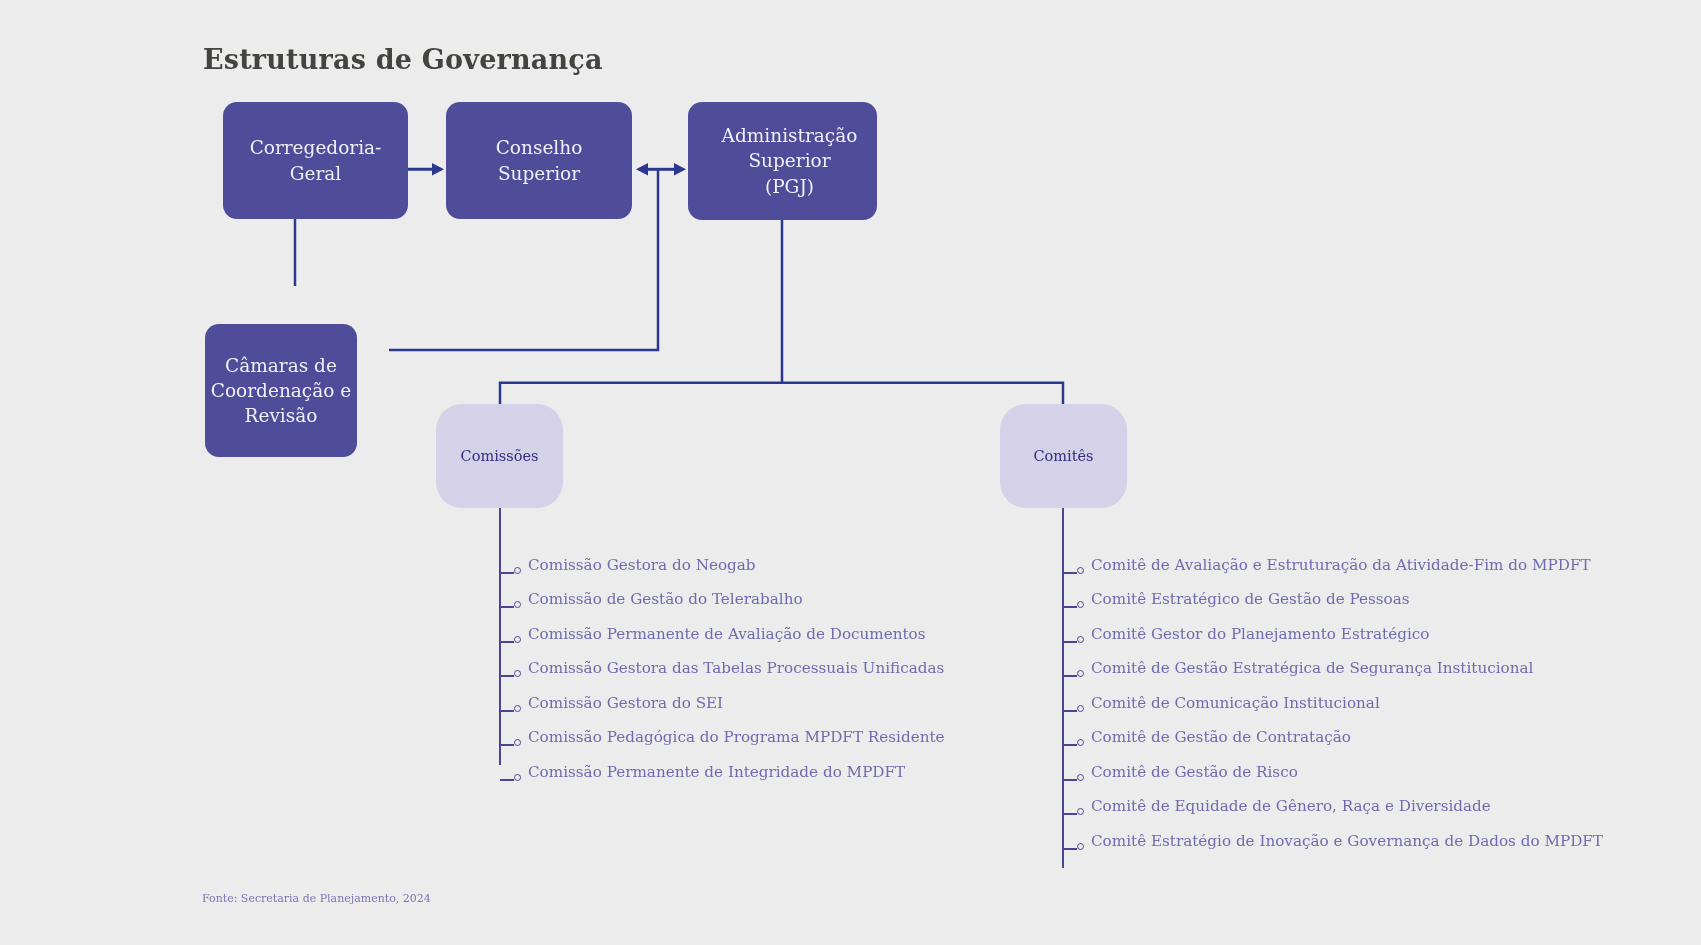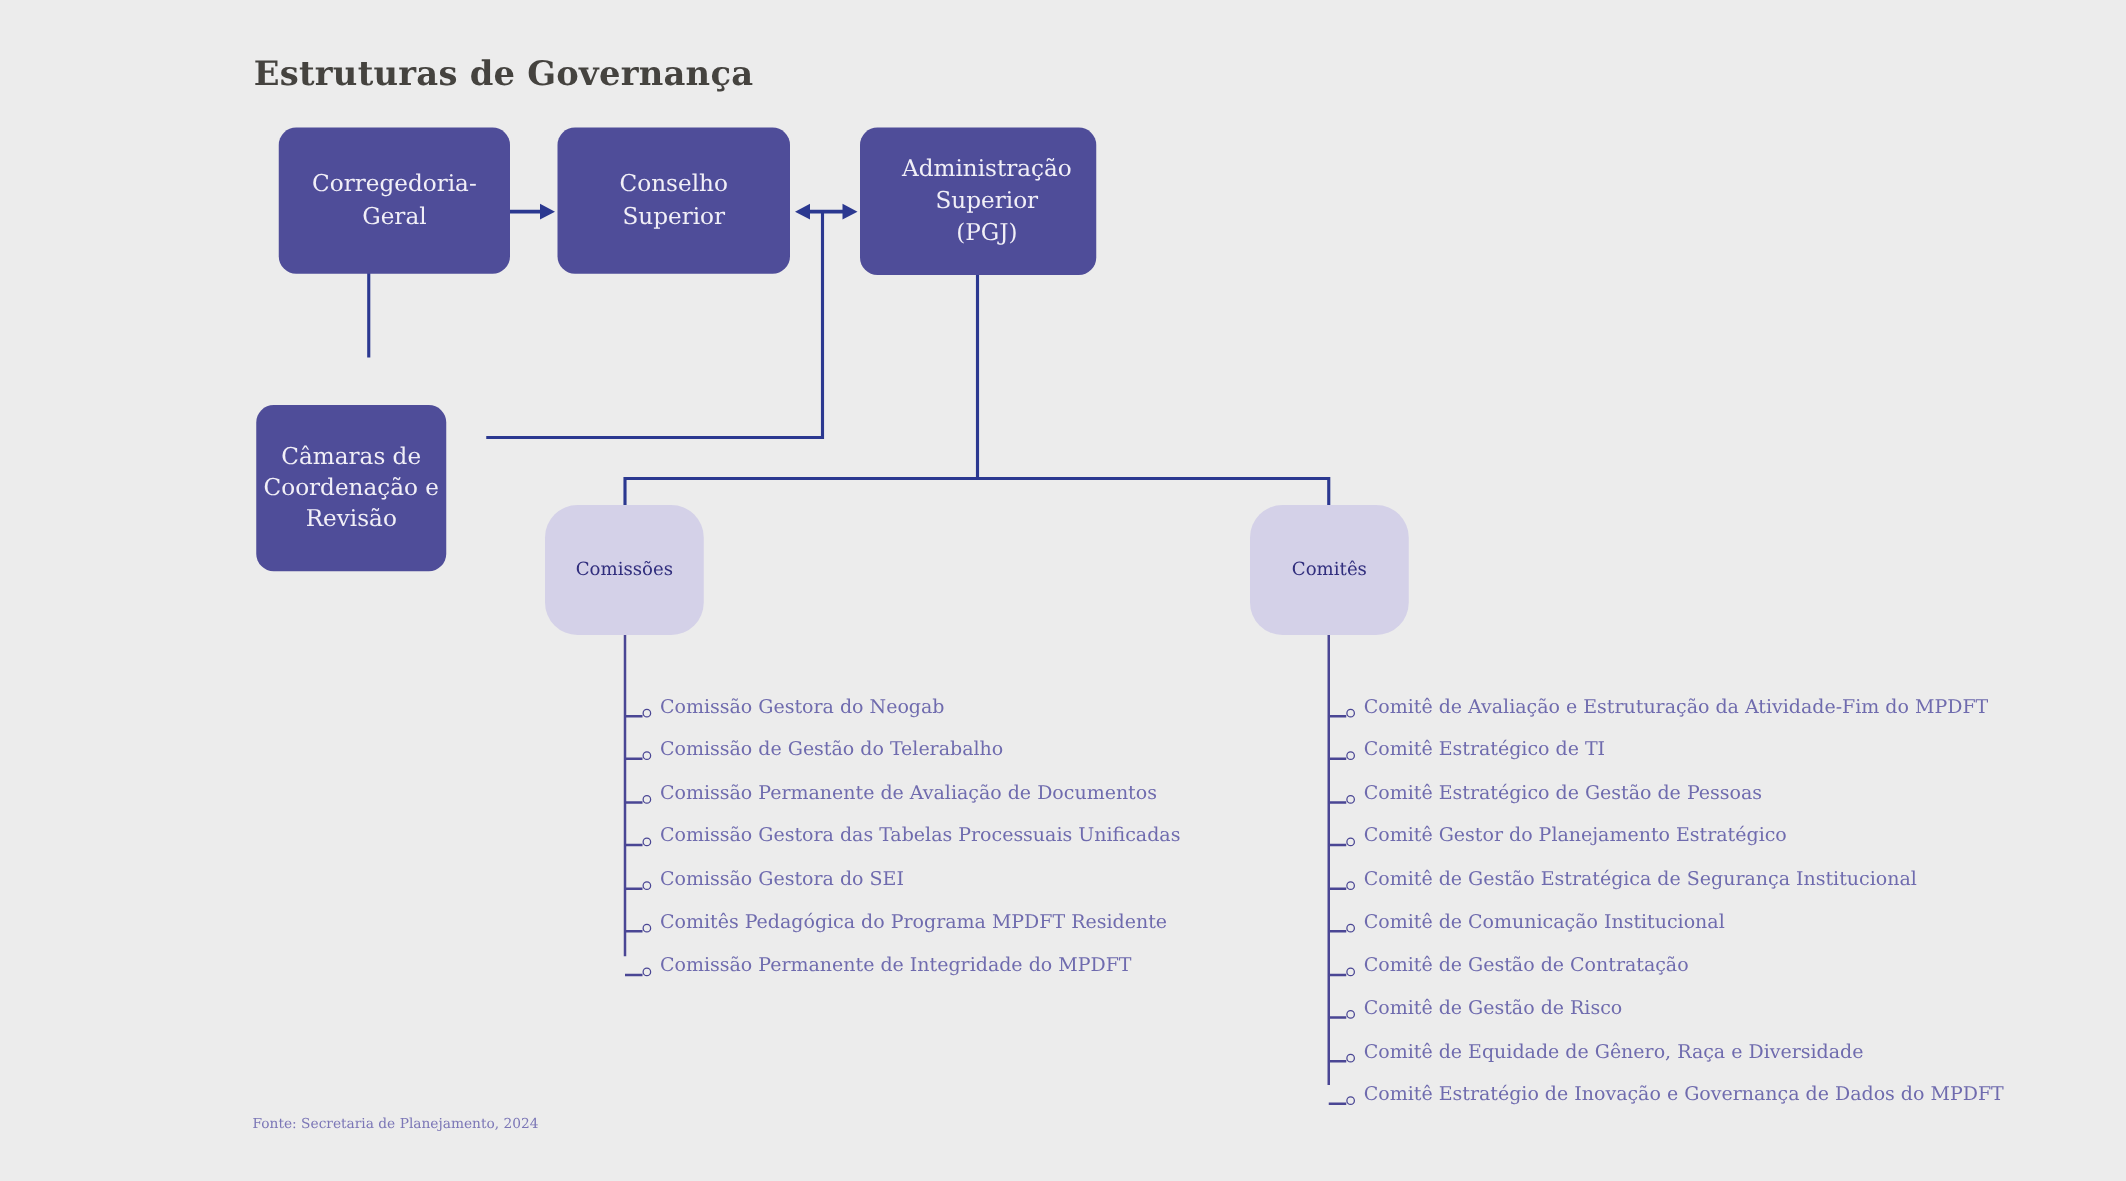--- a/index.html
+++ b/index.html
@@ -117,38 +117,33 @@
         <span class="item-label">Comissão Gestora das Tabelas Processuais Unificadas</span>
       </div>
       <div class="tree-item">
         <span class="tick"></span>
         <span class="dot"></span>
         <span class="item-label">Comissão Gestora do SEI</span>
       </div>
       <div class="tree-item">
         <span class="tick"></span>
         <span class="dot"></span>
-        <span class="item-label">Comitês Pedagógica do Programa MPDFT Residente</span>
+        <span class="item-label">Comissão Pedagógica do Programa MPDFT Residente</span>
       </div>
       <div class="tree-item">
         <span class="tick"></span>
         <span class="dot"></span>
         <span class="item-label">Comissão Permanente de Integridade do MPDFT</span>
       </div>
     </div>
   <div class="tree-list" id="list-comites">
       <div class="tree-item">
         <span class="tick"></span>
         <span class="dot"></span>
         <span class="item-label">Comitê de Avaliação e Estruturação da Atividade-Fim do MPDFT</span>
-      </div>
-      <div class="tree-item">
-        <span class="tick"></span>
-        <span class="dot"></span>
-        <span class="item-label">Comitê Estratégico de TI</span>
       </div>
       <div class="tree-item">
         <span class="tick"></span>
         <span class="dot"></span>
         <span class="item-label">Comitê Estratégico de Gestão de Pessoas</span>
       </div>
       <div class="tree-item">
         <span class="tick"></span>
         <span class="dot"></span>
         <span class="item-label">Comitê Gestor do Planejamento Estratégico</span>

